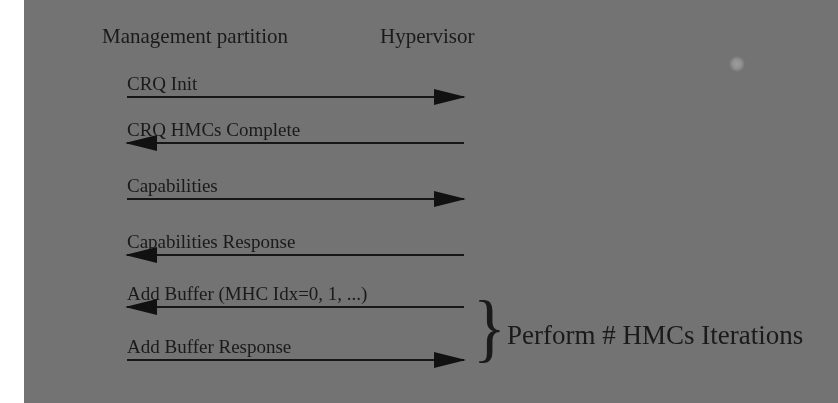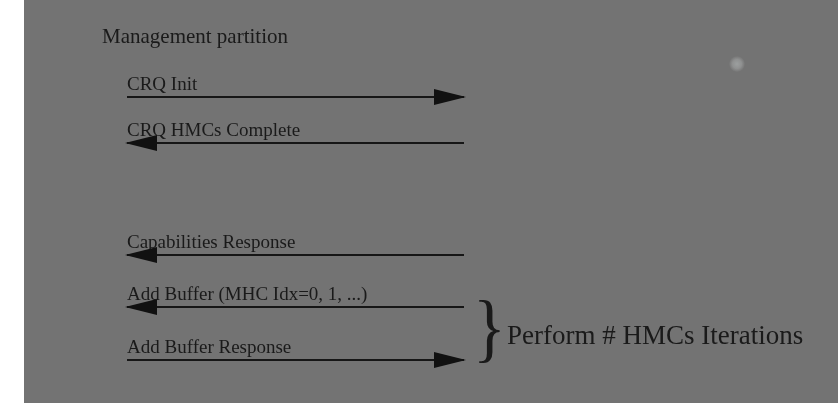--- a/index.html
+++ b/index.html
@@ -91,35 +91,41 @@
     border-radius: 50%;
     background: radial-gradient(circle, rgba(190,196,196,0.55) 0%, rgba(210,214,214,0.30) 40%, rgba(255,255,255,0) 72%);
   }
 </style>
 </head>
 <body>
 
 <div class="canvas">
 
   <div class="hdr hdr-left">Management partition</div>
+  <div class="hdr hdr-right">Hypervisor</div>
 
   <div class="artifact-dot"></div>
 
   <div class="msg" style="top:72px">
     <div class="msg-label">CRQ Init</div>
     <div class="msg-line"></div>
     <div class="ahead to-right"></div>
   </div>
 
   <div class="msg" style="top:118px">
     <div class="msg-label">CRQ HMCs Complete</div>
     <div class="msg-line"></div>
     <div class="ahead to-left"></div>
   </div>
 
+  <div class="msg" style="top:174px">
+    <div class="msg-label">Capabilities</div>
+    <div class="msg-line"></div>
+    <div class="ahead to-right"></div>
+  </div>
 
   <div class="msg" style="top:230px">
     <div class="msg-label">Capabilities Response</div>
     <div class="msg-line"></div>
     <div class="ahead to-left"></div>
   </div>
 
   <div class="msg" style="top:282px">
     <div class="msg-label">Add Buffer (MHC Idx=0, 1, ...)</div>
     <div class="msg-line"></div>

